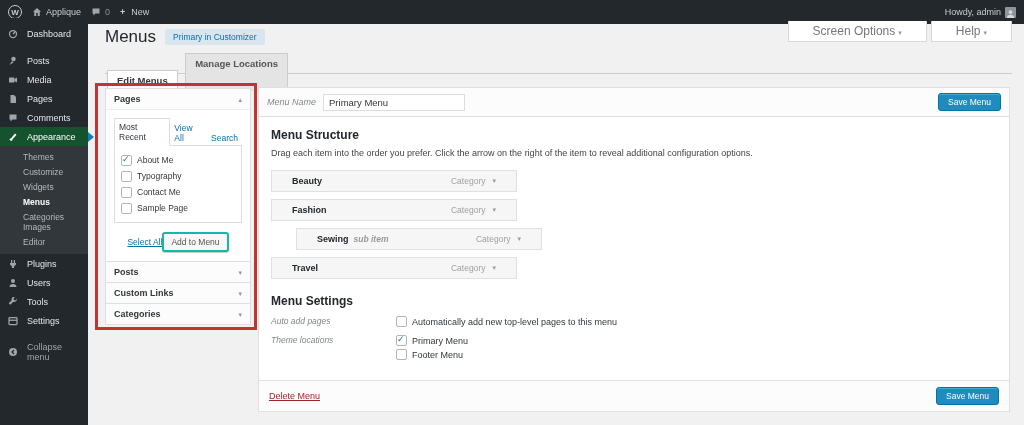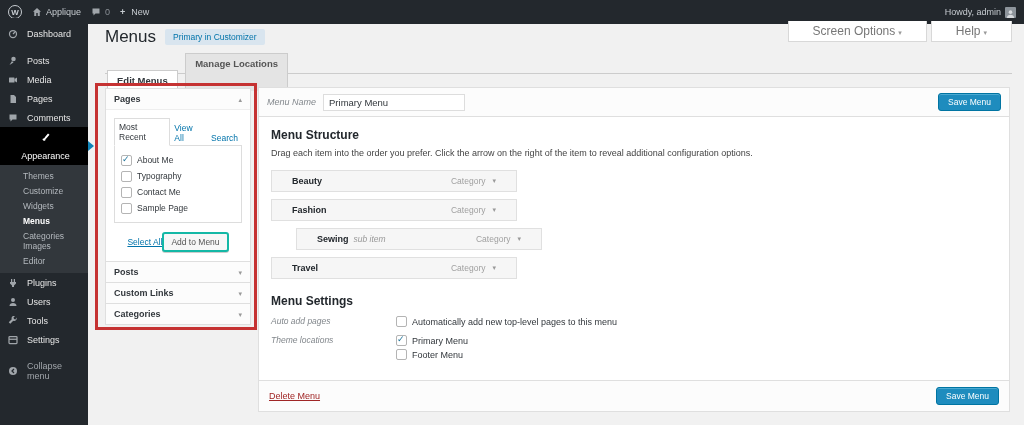--- a/index.html
+++ b/index.html
@@ -18,21 +18,21 @@
   .plus::before{content:"+";font-weight:bold;margin-right:2px;}
   .ab-icon{display:inline-flex;}
   .avatar{width:11px;height:11px;background:#8d949b;border-radius:1px;display:flex;align-items:flex-end;justify-content:center;overflow:hidden;}
 
   
   #sidebar{position:absolute;top:18px;left:0;bottom:0;width:88px;background:#23282d;color:#e5e5e5;
     font-size:9px;box-sizing:border-box;padding-top:6px;}
   .sb-item{display:flex;align-items:center;gap:9px;padding:4px 4px 4px 7px;cursor:pointer;position:relative;color:#e5e5e5;}
   .sb-item .icon{width:11px;height:11px;display:flex;align-items:center;justify-content:center;color:#a0a5aa;flex:none;}
   .sb-sep{height:8px;}
-  .sb-item.active{background:#000000;color:#fff;flex-direction:column;}
+  .sb-item.active{background:#14532d;color:#fff;}
   .sb-item.active .icon{color:#fff;}
   .sb-item.active::after{content:"";position:absolute;right:-6px;top:50%;margin-top:-5px;
     border-top:5px solid transparent;border-bottom:5px solid transparent;border-left:6px solid #0e82b7;}
   .sb-sub{background:#32373c;padding:3px 0 5px;}
   .sb-sub-item{padding:2.5px 4px 2.5px 23px;color:#b4b9be;font-size:8.5px;cursor:pointer;}
   .sb-sub-item.current{color:#fff;font-weight:bold;}
   .collapse-item{margin-top:8px;color:#a0a5aa;}
 
   
   #content{position:absolute;top:18px;left:88px;right:0;bottom:0;}
@@ -87,21 +87,21 @@
     font-family:"Liberation Sans","DejaVu Sans",sans-serif;}
   .btn-primary{margin-left:auto;background:#1e8cbe;border:1px solid #0074a2;color:#fff;font-size:8.5px;
     padding:3px 9px;border-radius:3px;cursor:pointer;box-shadow:inset 0 1px 0 rgba(120,200,230,.5);}
   .card-body{padding:8px 12px 12px;}
   .section-title{font-size:12px;font-weight:bold;color:#23282d;margin:3px 0 6px;}
   .help-text{font-size:9px;color:#444;margin-bottom:12px;}
   .mi-row{width:204px;background:#f6f6f6;border:1px solid #e0e0e0;padding:5px 20px;display:flex;
     align-items:center;margin-bottom:7px;cursor:move;}
   .mi-row.sub{margin-left:25px;}
   .mi-label{font-weight:bold;font-size:9px;color:#23282d;}
-  .mi-subtag{font-style:italic;color:#999;font-size:8.5px;margin-left:5px;}
+  .mi-subtag{font-style:italic;color:#999;font-size:8.5px;margin-left:5px;font-weight:bold;}
   .mi-type{margin-left:auto;color:#a0a0a0;font-size:8.5px;}
   .mi-arrow{margin-left:7px;color:#999;font-size:7px;cursor:pointer;}
   .settings{margin-top:15px;}
   .setting-row{display:flex;margin:8px 0;}
   .setting-label{width:125px;flex:none;font-style:italic;color:#82878c;font-size:8.5px;}
   .setting-control{display:flex;flex-direction:column;gap:3px;font-size:9px;color:#32373c;}
   .opt{display:flex;align-items:center;gap:5px;cursor:pointer;}
   .card-footer{background:#fcfcfc;border-top:1px solid #dfdfdf;padding:6px 10px;display:flex;
     justify-content:space-between;align-items:center;}
   .delete-link{color:#a02626;text-decoration:underline;font-size:9px;cursor:pointer;}

